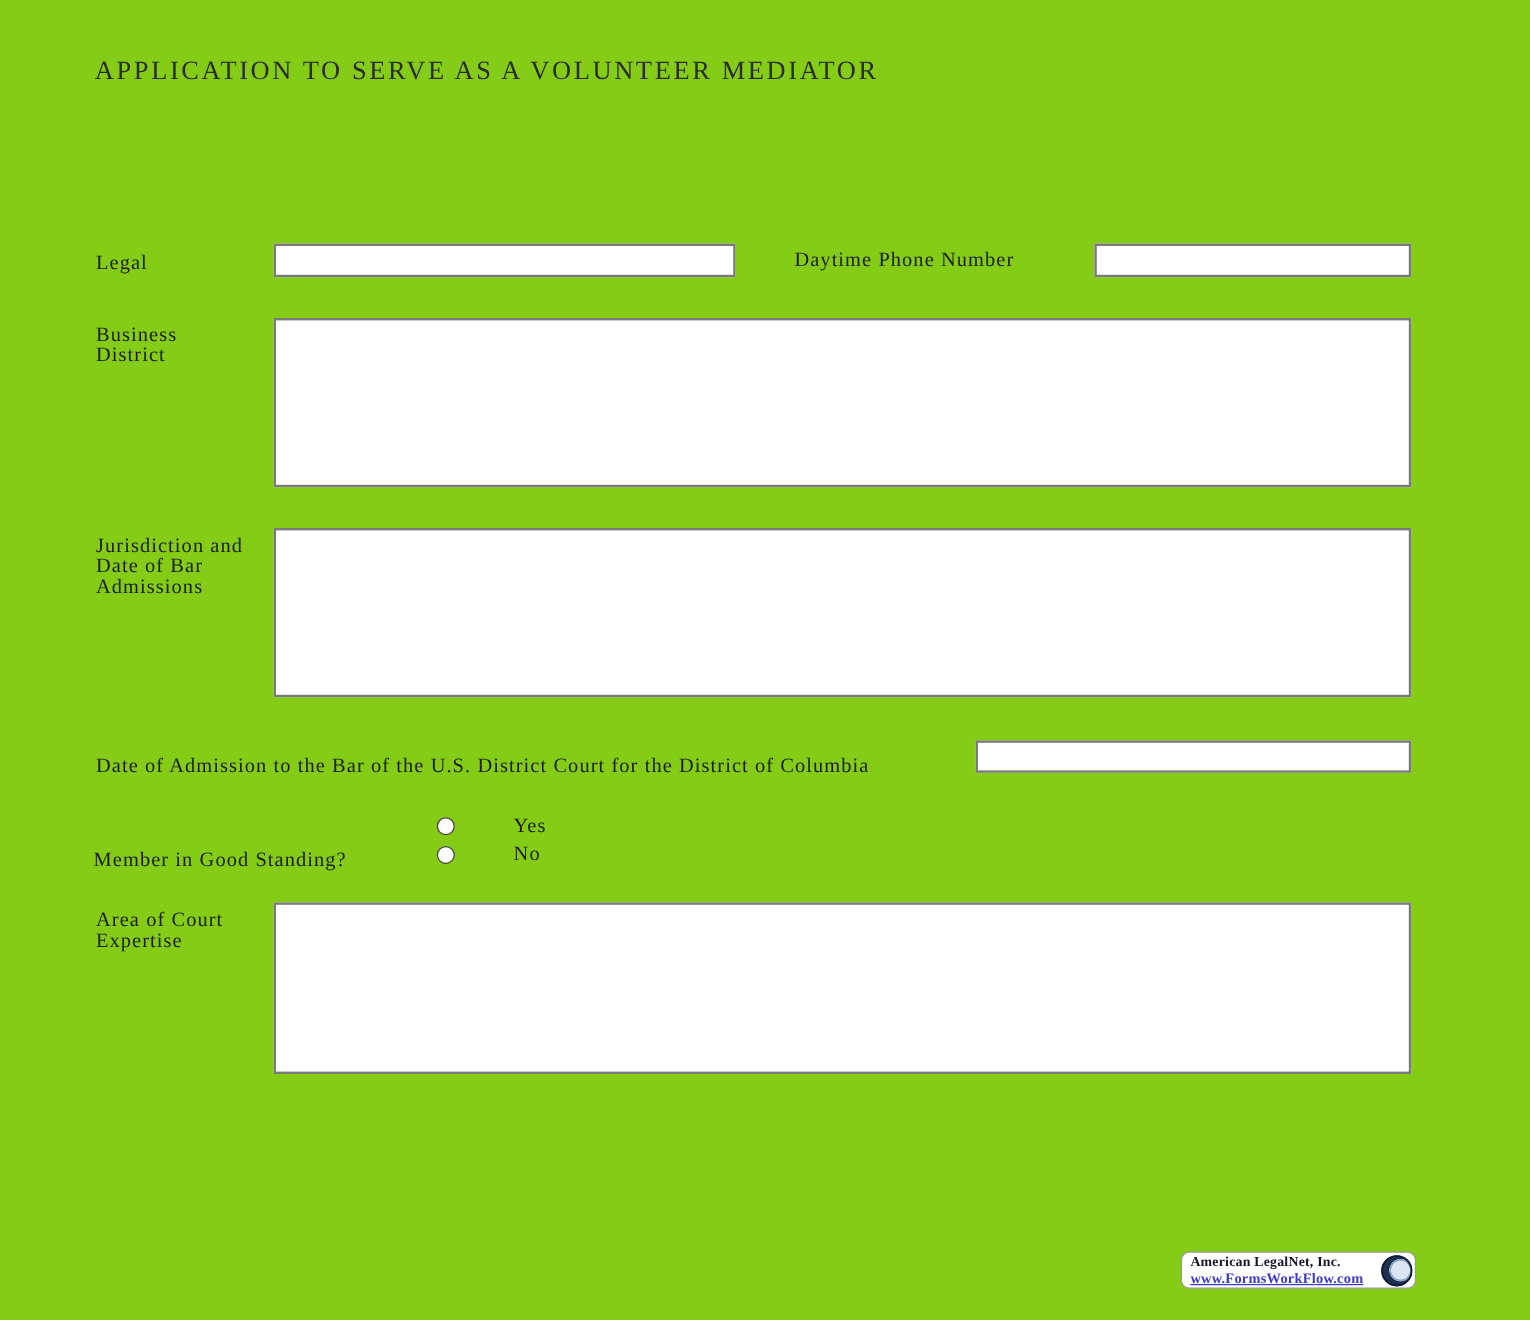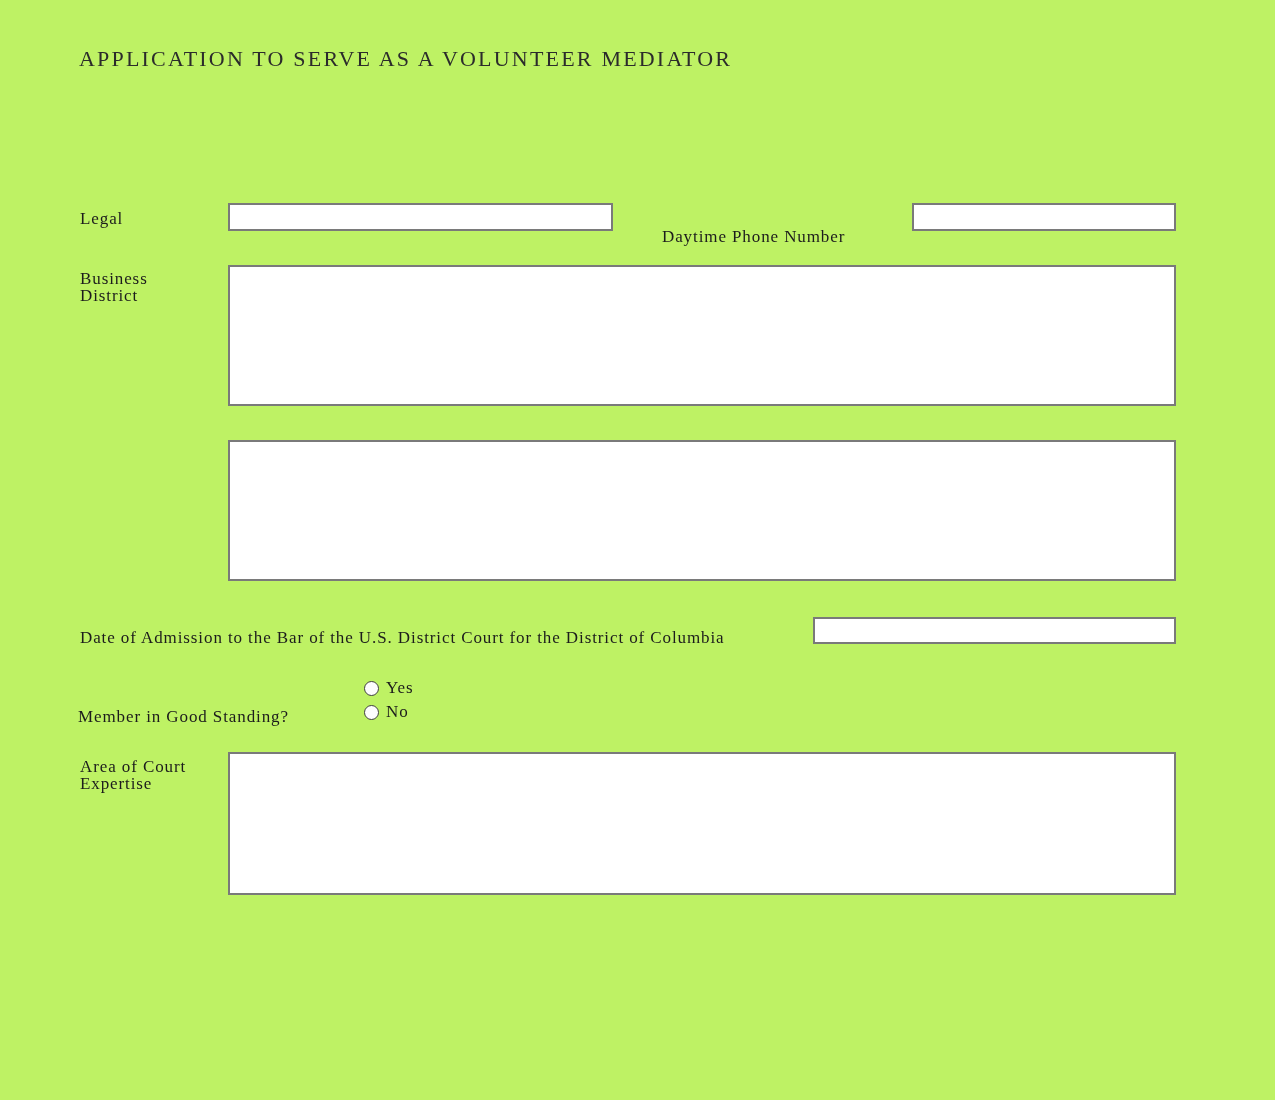--- a/index.html
+++ b/index.html
@@ -1,19 +1,19 @@
 <!DOCTYPE html>
 <html><head>
 <meta charset="utf-8">
 <style>
   html,body{margin:0;padding:0;background:#ffffff;}
   .page{
     position:relative;
     width:1275px;height:1100px;
-    background:#bef264;
+    background:#84cc16;
     font-family:"Liberation Serif","DejaVu Serif",serif;
     color:#1c1c1c;
     overflow:hidden;
     text-decoration:underline;
   }
   .abs{position:absolute;}
   .form-title{
     left:79px;top:46px;
     font-size:22px;line-height:26px;
     letter-spacing:2.2px;
@@ -31,21 +31,21 @@
     border:2px solid #7a7a7a;
     background:#ffffff;
   }
   input.field-box, textarea.field-box{
     font-family:"Liberation Serif","DejaVu Serif",serif;
     font-size:16px;
     padding:2px 6px;
     resize:none;
     outline:none;
   }
-  .radio-row{display:flex;align-items:center;}
+  .radio-row{display:flex;align-items:center;gap:42px;}
   .radio-circle{
     box-sizing:border-box;
     display:inline-block;
     width:15px;height:15px;
     border:1.5px solid #3f3f3f;
     border-radius:50%;
     background:#fdfdfd;
     cursor:pointer;
   }
   .radio-label{
@@ -93,39 +93,47 @@
 
 <div class="page">
 
   <div class="abs form-title">
     <div>APPLICATION TO SERVE AS A VOLUNTEER MEDIATOR</div>
   </div>
 
   <div class="abs lbl" style="left:80px;top:210px;">Legal</div>
   <input type="text" class="abs field-box" style="left: 228px; top: 203px; width: 385px; height: 28px;" placeholder="">
 
-  <div class="abs lbl" style="left:662px;top:228px;">Daytime Phone Number</div>
+  <div class="abs lbl" style="left:662px;top:208px;">Daytime Phone Number</div>
   <input type="text" class="abs field-box" style="left: 912px; top: 203px; width: 264px; height: 28px;" placeholder="">
 
   <div class="abs lbl" style="left:80px;top:270px;width:95px;">Business District</div>
   <textarea class="abs field-box" style="left: 228px; top: 265px; width: 948px; height: 141px;" placeholder=""></textarea>
 
+  <div class="abs lbl" style="left:80px;top:446px;width:140px;">Jurisdiction and Date of Bar Admissions</div>
   <textarea class="abs field-box" style="left: 228px; top: 440px; width: 948px; height: 141px;" placeholder=""></textarea>
 
   <div class="abs lbl" style="left:80px;top:629px;white-space:nowrap;">Date of Admission to the Bar of the U.S. District Court for the District of Columbia</div>
   <input type="text" class="abs field-box" style="left: 813px; top: 617px; width: 363px; height: 27px;" placeholder="">
 
   <div class="abs lbl" style="left:78px;top:708px;">Member in Good Standing?</div>
 
   <div class="abs radio-row" style="left:364px;top:678px;">
     <span class="radio-circle"></span>
     <span class="radio-label">Yes</span>
   </div>
   <div class="abs radio-row" style="left:364px;top:702px;">
     <span class="radio-circle"></span>
     <span class="radio-label">No</span>
   </div>
 
   <div class="abs lbl" style="left:80px;top:758px;width:115px;">Area of Court Expertise</div>
   <textarea class="abs field-box" style="left: 228px; top: 752px; width: 948px; height: 143px;" placeholder=""></textarea>
 
+  <div class="abs footer-badge">
+    <div class="footer-text">
+      <div class="footer-company">American LegalNet, Inc.</div>
+      <div class="footer-link">www.FormsWorkFlow.com</div>
+    </div>
+    <span class="globe"></span>
+  </div>
 
 </div>
 
 </body></html>

